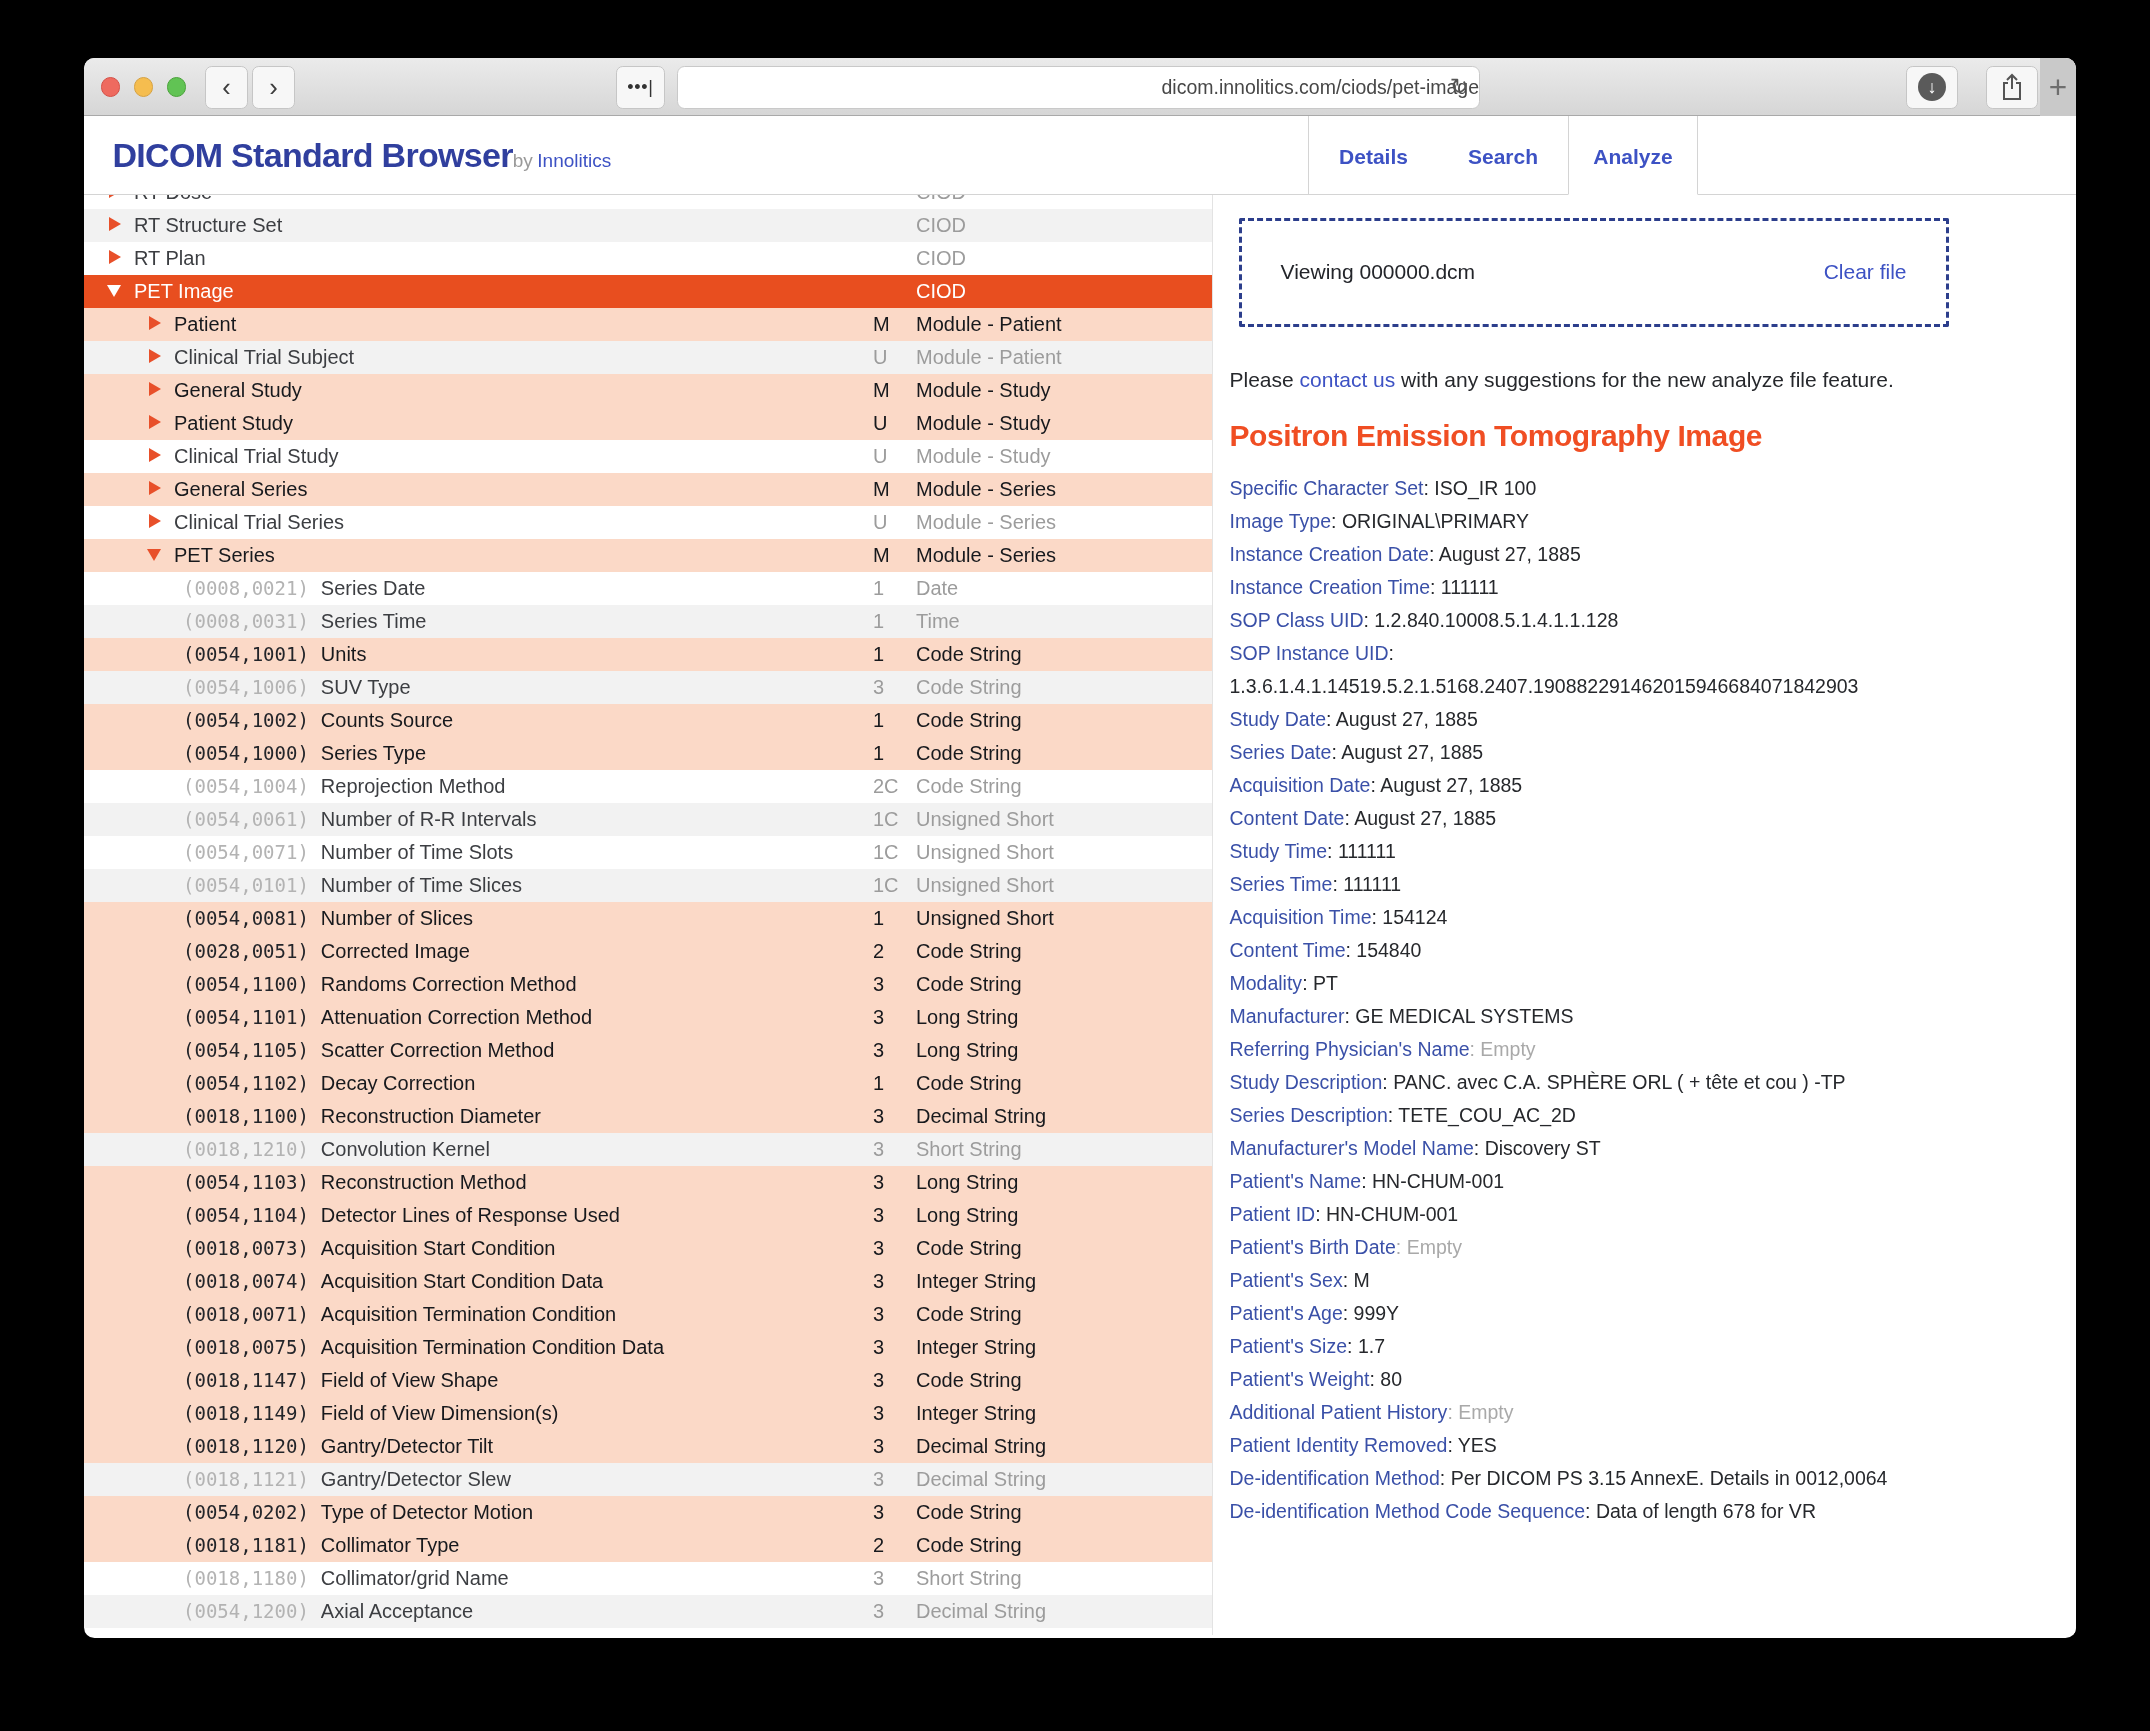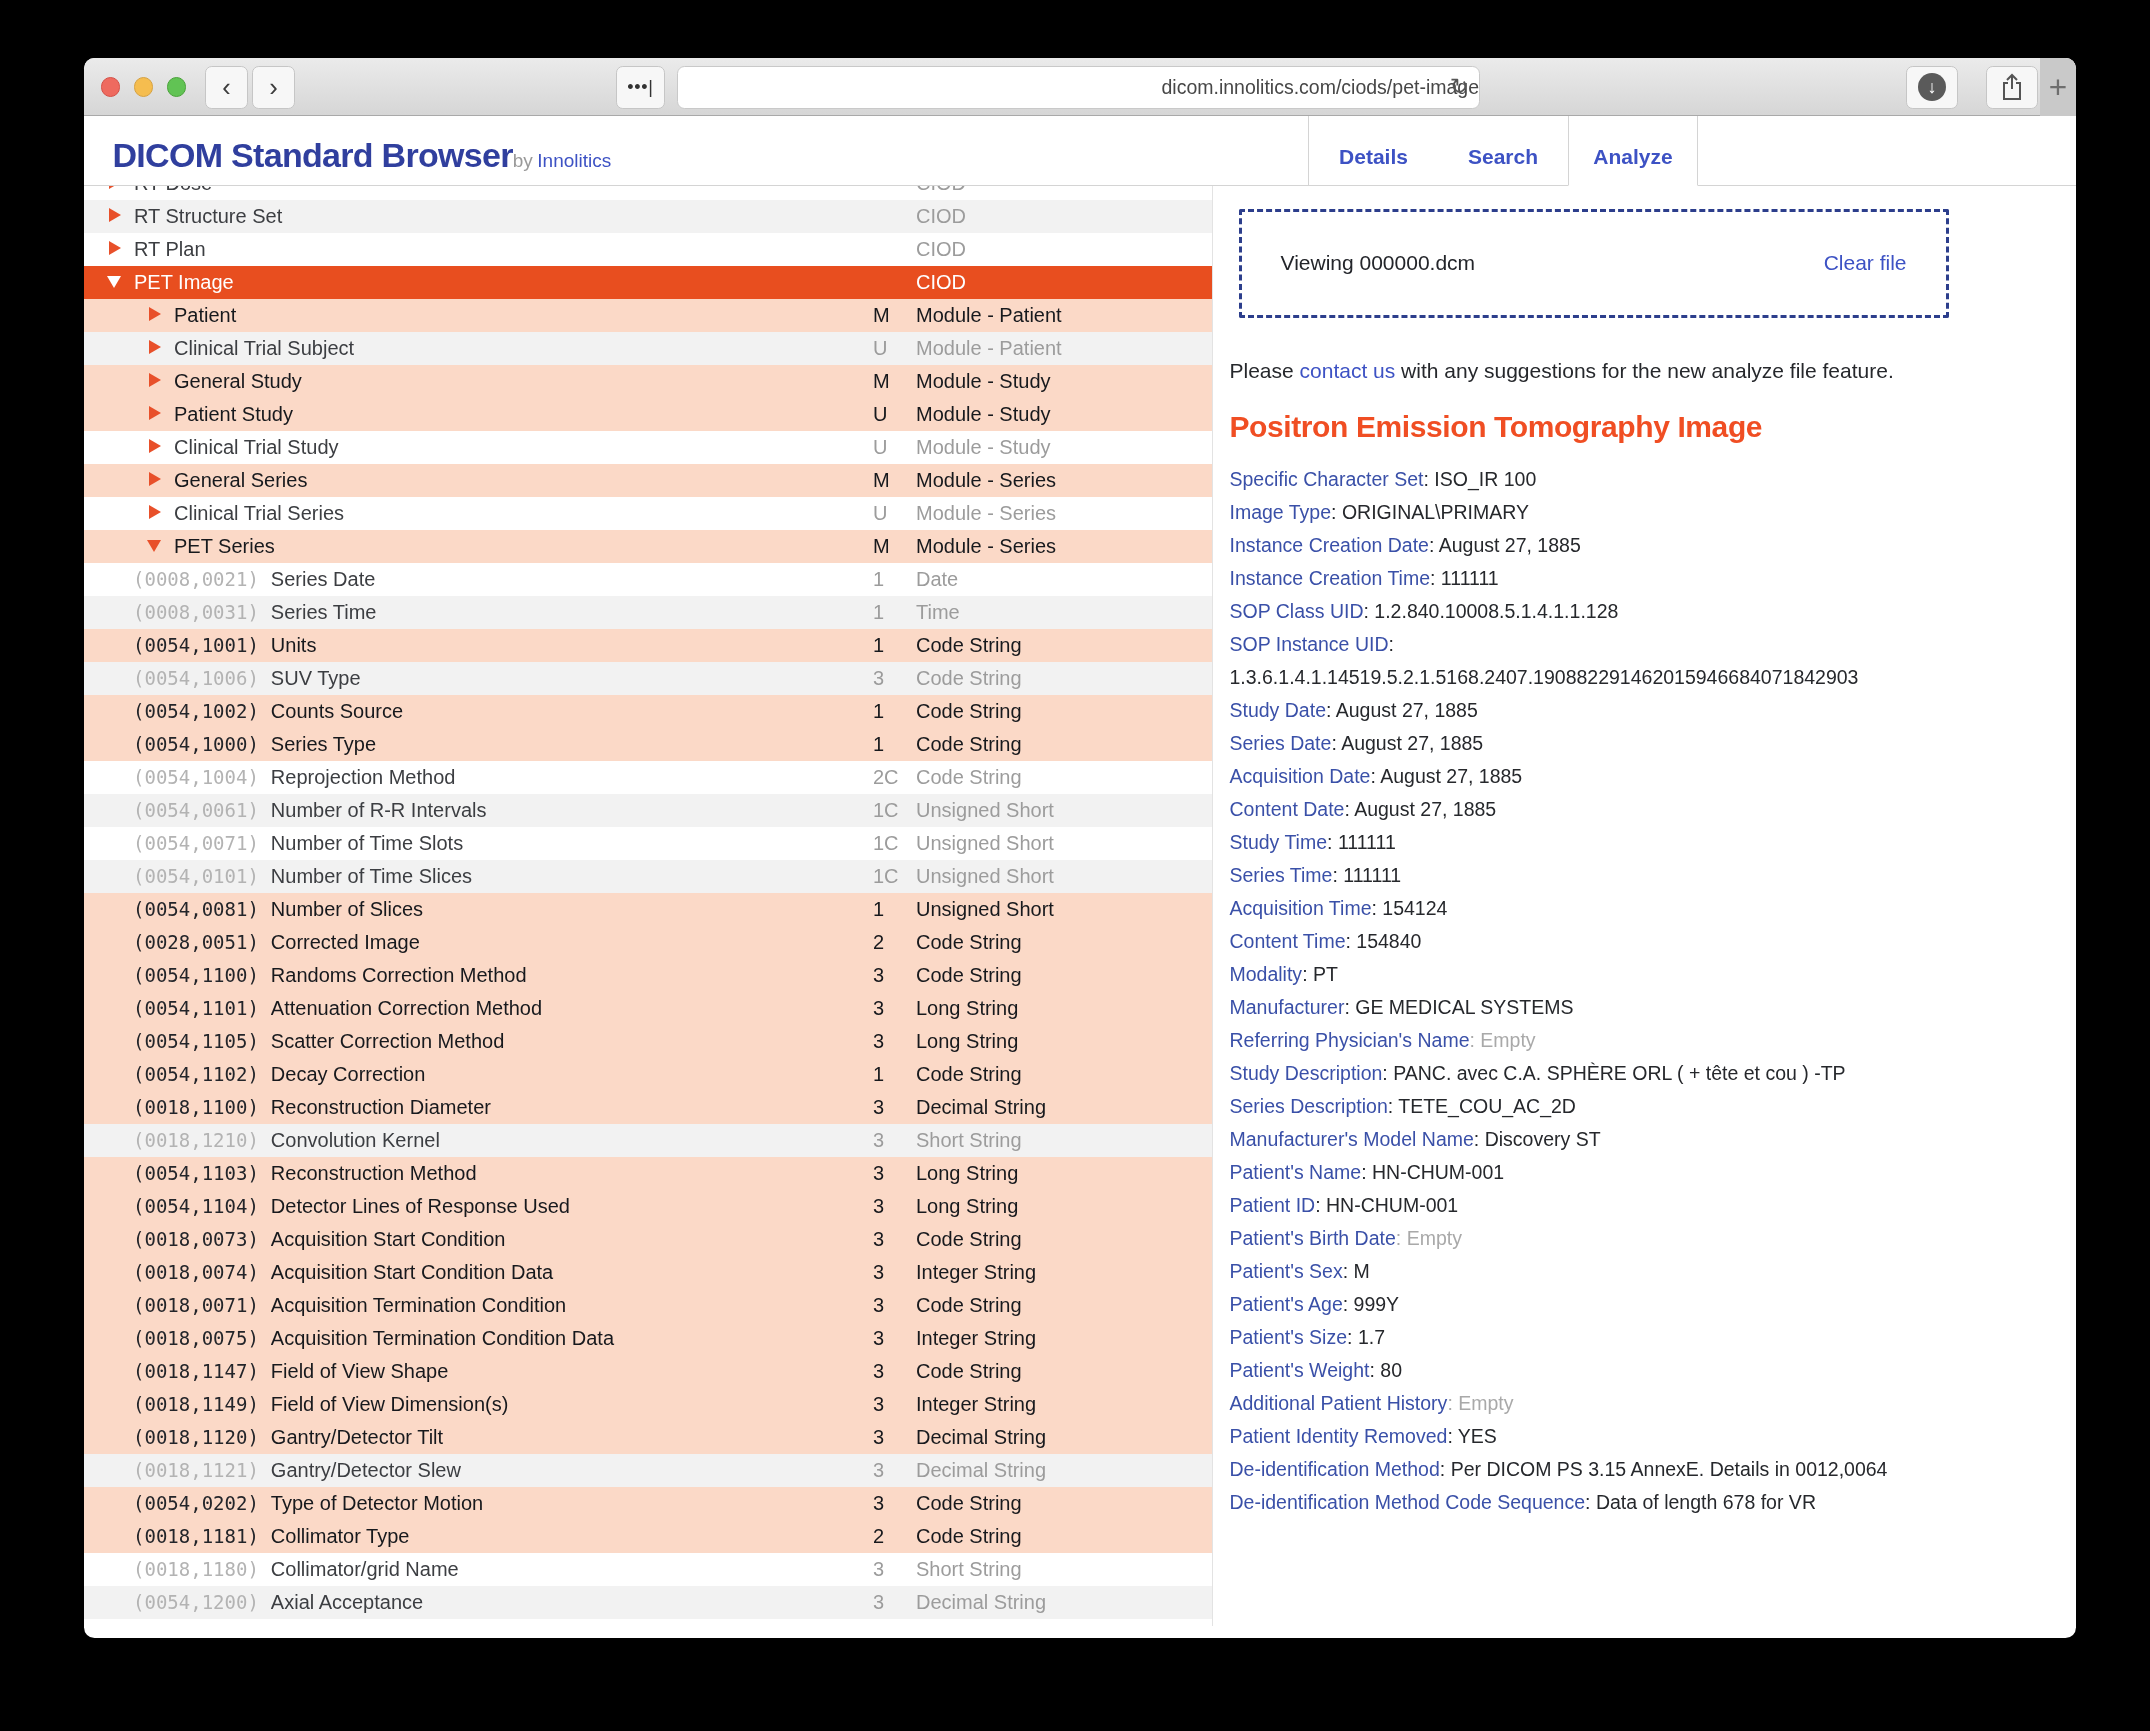--- a/index.html
+++ b/index.html
@@ -23,37 +23,37 @@
   .fwd{left:168px;width:43px;font-size:25.5px}
   .more{left:532px;width:49px;font-size:18px;letter-spacing:0.7px;color:#333}
   .urlbar{position:absolute;left:593px;top:7.5px;width:803px;height:43px;background:#fff;border:0.7px solid #c9c9c9;border-radius:7.5px;display:flex;align-items:center;justify-content:flex-end;font-size:19.5px;color:#474747}
   .reload{position:absolute;right:10.5px;top:6px;font-size:22.5px;color:#555}
   .dl{left:1822px;width:52px}
   .dlcirc{width:28.5px;height:28.5px;border-radius:50%;background:#5a5a5a;color:#fff;font-size:18px;font-weight:bold;display:flex;align-items:center;justify-content:center}
   .share{left:1902px;width:52px}
   .tabstrip{position:absolute;right:0;top:0;width:36px;height:58px;background:#c9c9c9;display:flex;align-items:center;justify-content:center;font-size:31.5px;color:#6e6e6e}
 
   
-  .appheader{display:flex;height:70px;background:#fff}
+  .appheader{display:flex;height:79px;background:#fff}
   .title-area{flex:1;border-bottom:0.7px solid #d4d4d4;display:flex;align-items:baseline;padding-left:28.5px;padding-top:19.5px}
   .apptitle{font-size:34px;font-weight:bold;color:var(--title-blue);letter-spacing:-0.7px}
   .byline{font-size:19px;color:#9a9a9a}
   .byline b{color:var(--link-blue);font-weight:normal;margin-left:4.5px}
   .tabs{display:flex}
   .tab{width:130px;text-align:center;line-height:81px;font-size:21px;font-weight:bold;color:var(--link-blue);border-bottom:0.7px solid #d4d4d4;cursor:pointer}
   .tab:first-child{border-left:0.7px solid #d4d4d4}
   .tab.active{border-left:0.7px solid #d4d4d4;border-right:0.7px solid #d4d4d4;border-bottom:0.7px solid #fff}
   .hspacer{width:378px;border-bottom:0.7px solid #d4d4d4}
 
   
   .content{display:flex;height:1440px}
   .tree{width:1129px;border-right:0.7px solid #e3e3e3;overflow:hidden}
   .rows{margin-top:-19.5px}
   .row{display:flex;align-items:center;height:33px;font-size:20px;color:#17191d;cursor:pointer}
-  .lvl0{padding-left:23px}.lvl1{padding-left:63px}.lvl2{padding-left:49px}
+  .lvl0{padding-left:23px}.lvl1{padding-left:63px}.lvl2{padding-left:99px}
   .twisty{width:15px;height:15.7px;margin-right:12px;position:relative;flex:none}
   .twisty.collapsed::before{content:'';position:absolute;left:2.2px;top:0;border-left:12.7px solid var(--tri);border-top:7.9px solid transparent;border-bottom:7.9px solid transparent}
   .twisty.expanded::before{content:'';position:absolute;left:0;top:2.2px;border-top:12.7px solid var(--tri);border-left:7.9px solid transparent;border-right:7.9px solid transparent}
   .twisty.none{visibility:hidden;width:0;margin:0}
   .tag{font-family:"DejaVu Sans Mono",monospace;font-size:19px;margin-right:12px;color:#b3b3b3}
   .row .name{flex:1;white-space:nowrap;overflow:hidden}
   .usage{width:43px;flex:none}
   .type{width:296px;flex:none}
   .row.absent .name{color:#3c3e42}
   .row.absent .usage,.row.absent .type{color:#9c9c9c}

